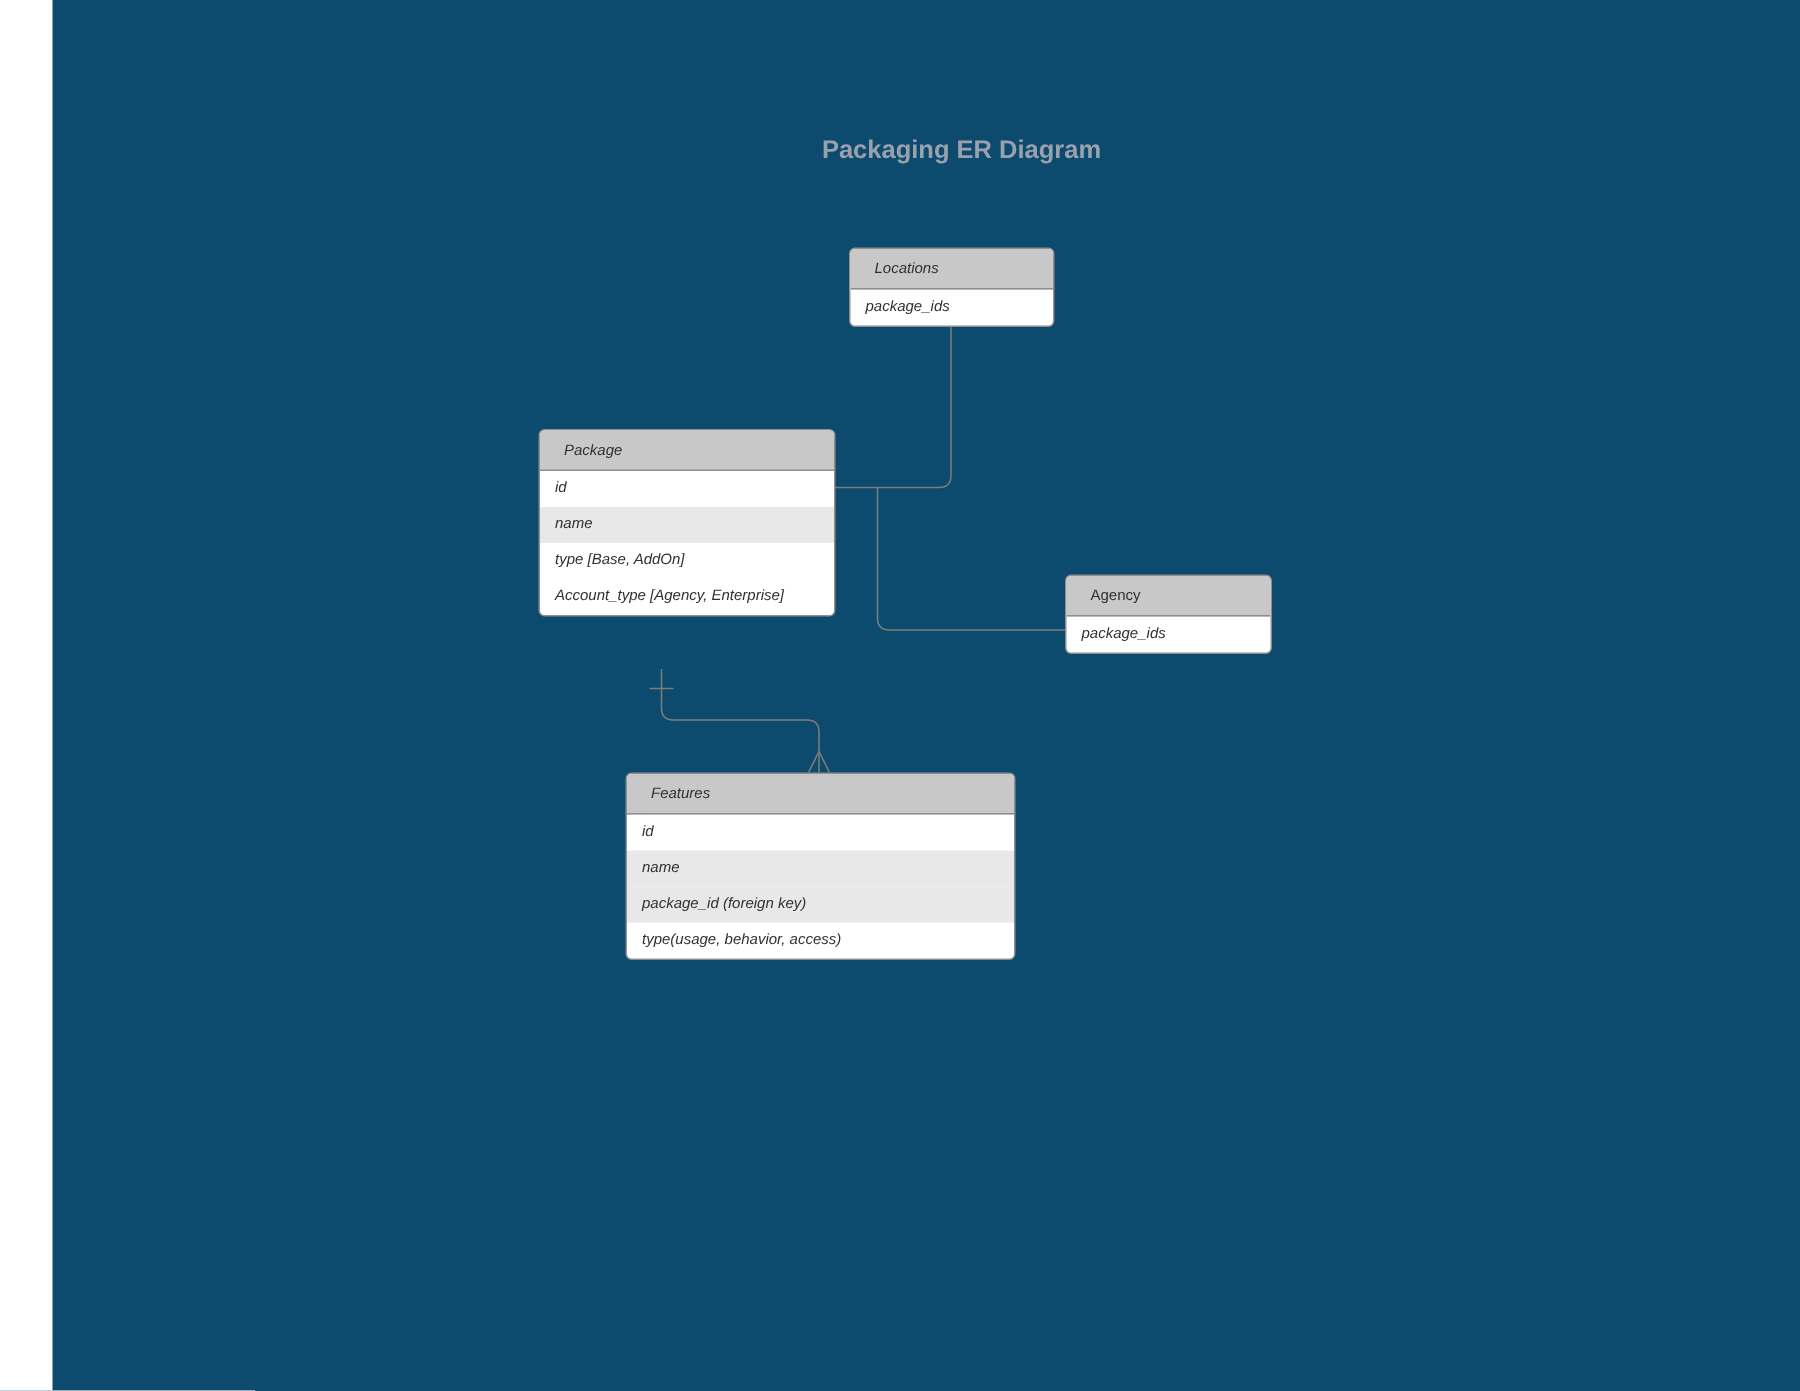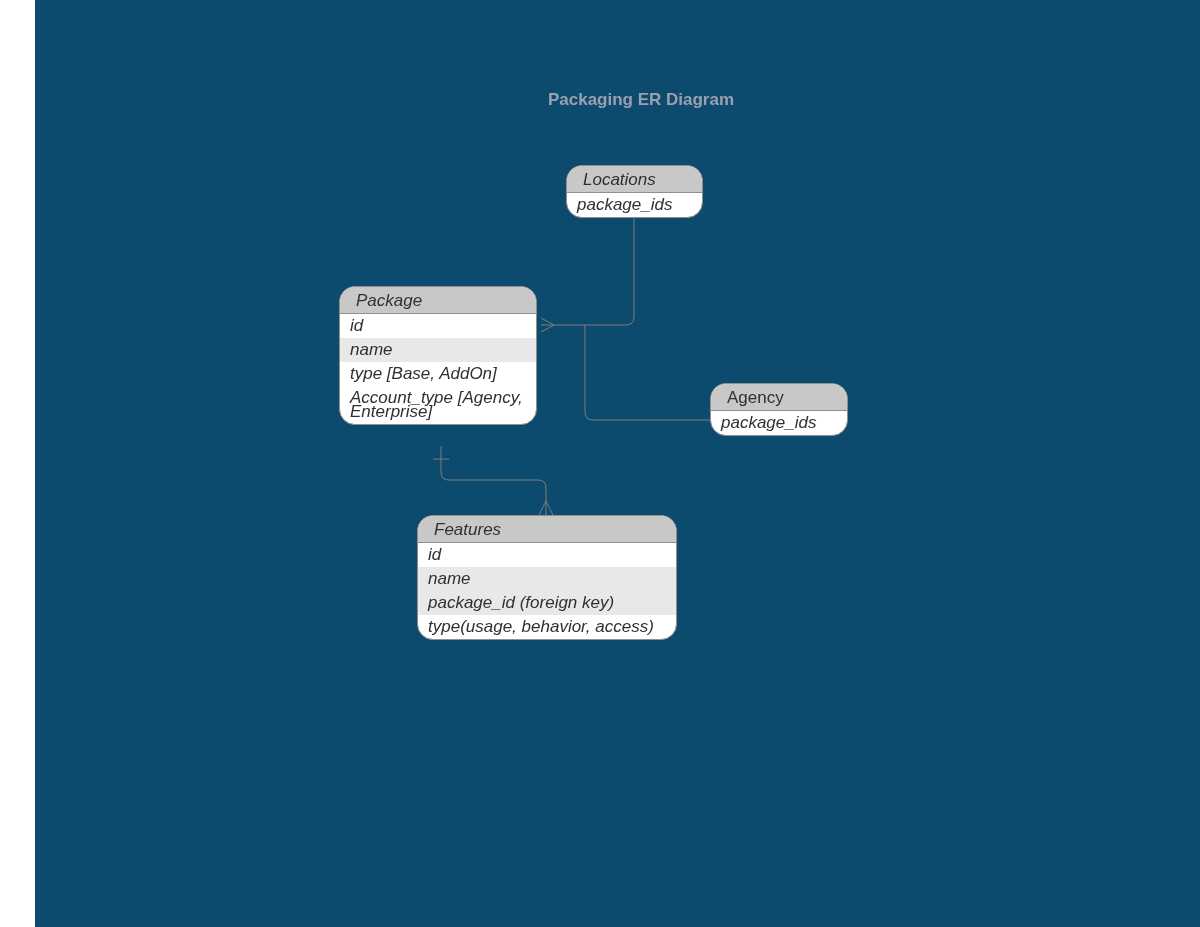--- a/index.html
+++ b/index.html
@@ -14,23 +14,23 @@
   html,body{margin:0;padding:0;background:#fff;}
   .canvas{
     position:relative;width:1200px;height:927px;background:#0c4a6e;
     font-family:"Liberation Sans", sans-serif;overflow:hidden;margin-left:35px;
   }
   .diagram-title{
     position:absolute;left:0;top:90px;width:1212px;text-align:center;
     font-size:17px;font-weight:bold;color:var(--title-text);
   }
   .entity{
-    position:absolute;border:1px solid var(--border);border-radius:16px;
+    position:absolute;border:1px solid var(--border);border-radius:4px;
     background:var(--row-bg);box-sizing:border-box;overflow:hidden;
-    font-size:17px;font-style:italic;color:var(--row-text);
+    font-size:10px;font-style:italic;color:var(--row-text);
     box-shadow:0 0 0 0 transparent;
   }
   .entity-header{
     background:var(--header-bg);border-bottom:1px solid var(--border);
     padding:6px 16px 5px;min-height:26px;box-sizing:border-box;line-height:15px;
   }
   .row{
     padding:5px 10px;min-height:24px;box-sizing:border-box;line-height:14px;font-style:italic;
   }
   .row.alt{background:var(--row-alt-bg);}
@@ -61,21 +61,21 @@
       <path d="M 398 459 L 414 459"></path>
       <path d="M 504 515 L 511 501 L 518 515"></path>
     </g>
   </svg>
 
   <div class="entity" style="left:531px;top:165px;width:137px;">
     <div class="entity-header">Locations</div>
     <div class="row">package_ids</div>
   </div>
 
-  <div class="entity" style="left:304px;top:286px;width:198px;">
+  <div class="entity" style="left:324px;top:286px;width:198px;">
     <div class="entity-header">Package</div>
     <div class="row">id</div>
     <div class="row alt">name</div>
     <div class="row">type [Base, AddOn]</div>
     <div class="row">Account_type [Agency, Enterprise]</div>
   </div>
 
   <div class="entity upright" style="left:675px;top:383px;width:138px;">
     <div class="entity-header">Agency</div>
     <div class="row">package_ids</div>

